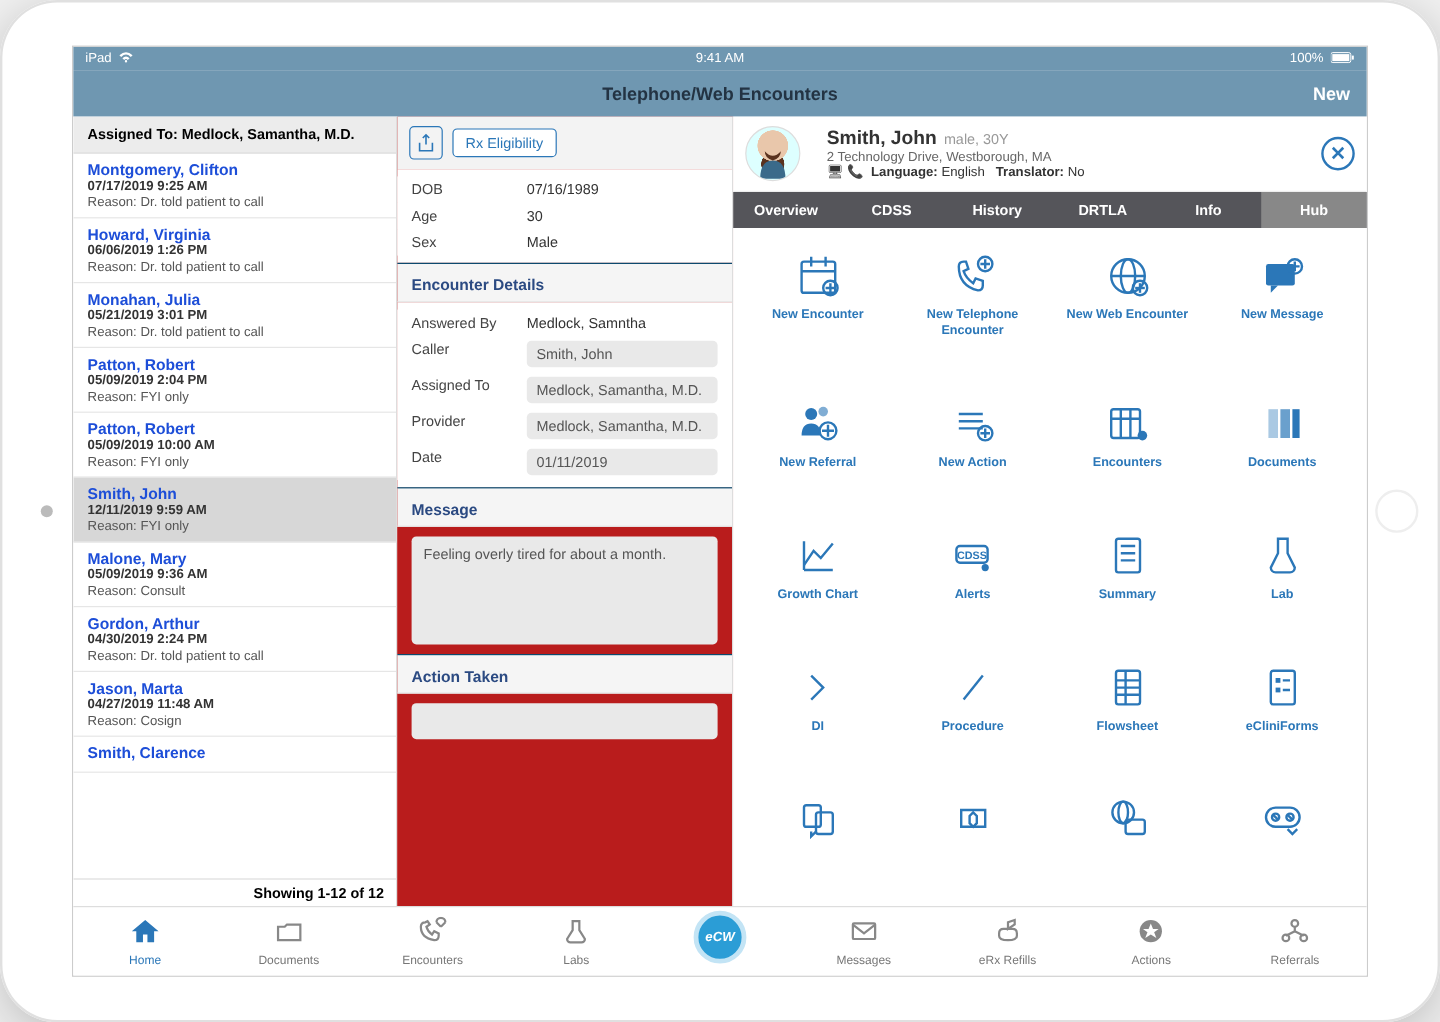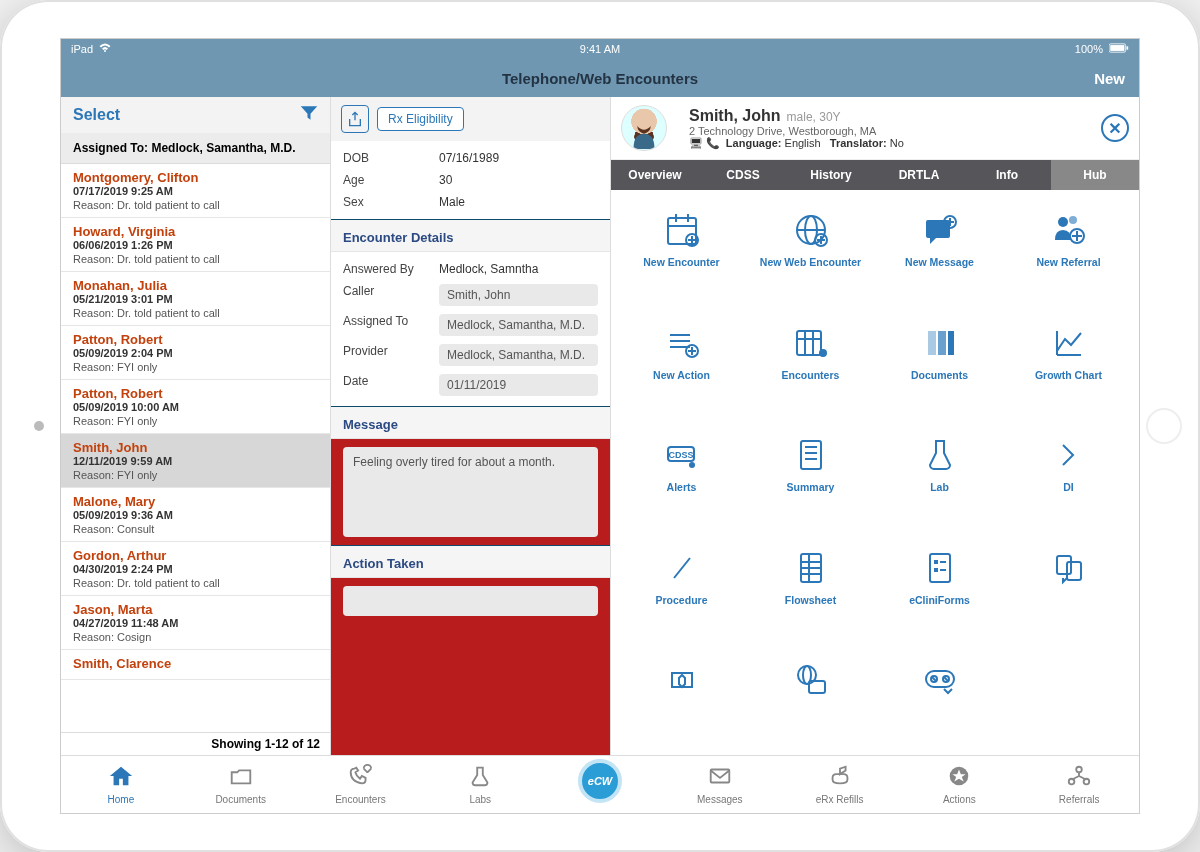--- a/index.html
+++ b/index.html
@@ -20,21 +20,21 @@
   .body { flex: 1; display: flex; overflow: hidden; }
 
   
   .col-list { width: 270px; background: #fff; border-right: 1px solid #ddd; display: flex; flex-direction: column; }
   .list-header { display: flex; align-items: center; justify-content: space-between; padding: 8px 12px; color: #2b77b8; font-size: 16px; font-weight: 600; background: #f3f3f3; }
   .filter-icon { width: 18px; height: 16px; fill: #2b77b8; }
   .assigned-row { padding: 8px 12px; font-size: 12px; font-weight: 700; border-bottom: 1px solid #ddd; background:#ececec; }
   .pt-list { flex: 1; overflow-y: auto; }
   .pt-item { padding: 6px 12px; border-bottom: 1px solid #e6e6e6; cursor: pointer; }
   .pt-item.sel { background: #d7d7d7; }
-  .pt-item .nm { color: #c2410c; font-weight: 700; font-size: 13px; }
+  .pt-item .nm { color: #1d4ed8; font-weight: 700; font-size: 13px; }
   .pt-item .dt { font-size: 11px; font-weight: 700; color: #333; }
   .pt-item .rs { font-size: 11px; color: #555; margin-top: 2px; }
   .showing-row { font-size: 12px; font-weight: 700; text-align: right; padding: 4px 10px; background: #fff; border-top: 1px solid #ddd; }
 
   
   .col-detail { width: 280px; border-right: 1px solid #ddd; background: #b91c1c; display: flex; flex-direction: column; overflow-y: auto; font-size: 12px; }
   .detail-top { display: flex; gap: 8px; padding: 8px 10px; align-items: center; background:#f3f3f3; }
   .share-btn { width: 28px; height: 28px; border: 1px solid #2b77b8; border-radius: 4px; display: flex; align-items: center; justify-content: center; cursor: pointer; }
   .rx-btn { border: 1px solid #2b77b8; color: #2b77b8; padding: 4px 10px; border-radius: 4px; font-size: 12px; cursor: pointer; background:#fff; }
   .kv-row { display: flex; padding: 4px 12px; gap: 16px; background:#fff; }
@@ -106,28 +106,20 @@
 
     <div class="app-header">
       <span></span>
       <span class="title">Telephone/Web Encounters</span>
       <span class="new-btn">New</span>
     </div>
 
     <div class="body">
 
       <div class="col-list">
-        <div class="list-header">
-          <span>Select</span>
-          <span>
-            <svg class="filter-icon" viewBox="0 0 24 20">
-                <path d="M1 1 H23 L14 11 V19 L10 16 V11 Z"></path>
-              </svg>
-          </span>
-        </div>
         <div class="assigned-row">Assigned To: Medlock, Samantha, M.D.</div>
         <div class="pt-list" id="pt-list">
             <div class="pt-item">
               <div class="nm">Montgomery, Clifton</div>
                  <div class="dt">07/17/2019 9:25 AM</div>
                  <div class="rs">Reason: Dr. told patient to call</div>
             </div>
             <div class="pt-item">
               <div class="nm">Howard, Virginia</div>
                  <div class="dt">06/06/2019 1:26 PM</div>
@@ -269,20 +261,31 @@
                   <circle cx="30" cy="30" r="6"></circle>
                   <line x1="30" y1="26" x2="30" y2="34"></line>
                   <line x1="26" y1="30" x2="34" y2="30"></line>
                 </svg>
               </div>
                  <div class="lbl">New Encounter</div>
             </div>
             <div class="hub-tile">
               <div class="ic">
                 <svg class="stroke" width="40" height="40" viewBox="0 0 40 40">
+                  <path d="M12 8 Q8 8 8 12 Q8 28 24 32 Q28 32 28 28 L28 24 L22 22 L20 26 Q14 22 12 16 L16 14 L14 8 Z"></path>
+                  <circle cx="30" cy="10" r="6"></circle>
+                  <line x1="30" y1="6" x2="30" y2="14"></line>
+                  <line x1="26" y1="10" x2="34" y2="10"></line>
+                </svg>
+              </div>
+                 <div class="lbl">New Telephone Encounter</div>
+            </div>
+            <div class="hub-tile">
+              <div class="ic">
+                <svg class="stroke" width="40" height="40" viewBox="0 0 40 40">
                   <circle cx="20" cy="20" r="14"></circle>
                   <ellipse cx="20" cy="20" rx="6" ry="14"></ellipse>
                   <line x1="6" y1="20" x2="34" y2="20"></line>
                   <circle cx="30" cy="30" r="6"></circle>
                   <line x1="30" y1="26" x2="30" y2="34"></line>
                   <line x1="26" y1="30" x2="34" y2="30"></line>
                 </svg>
               </div>
                  <div class="lbl">New Web Encounter</div>
             </div>

